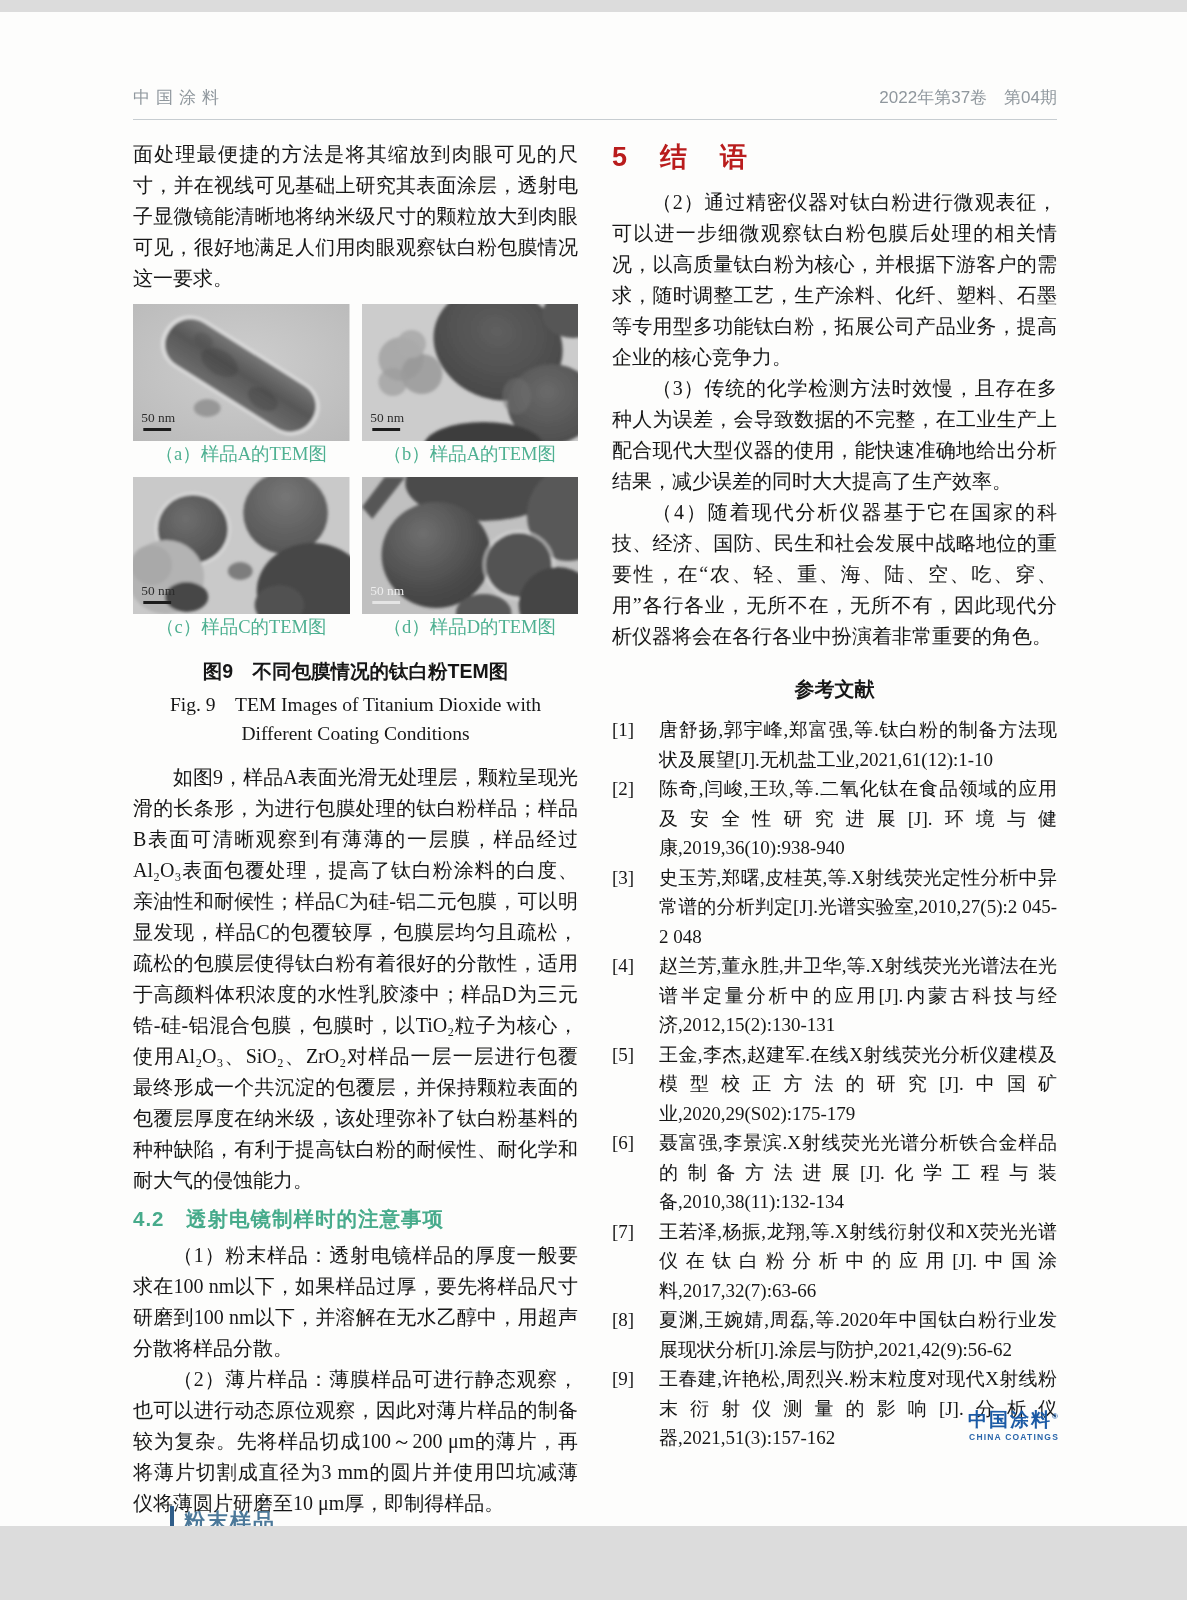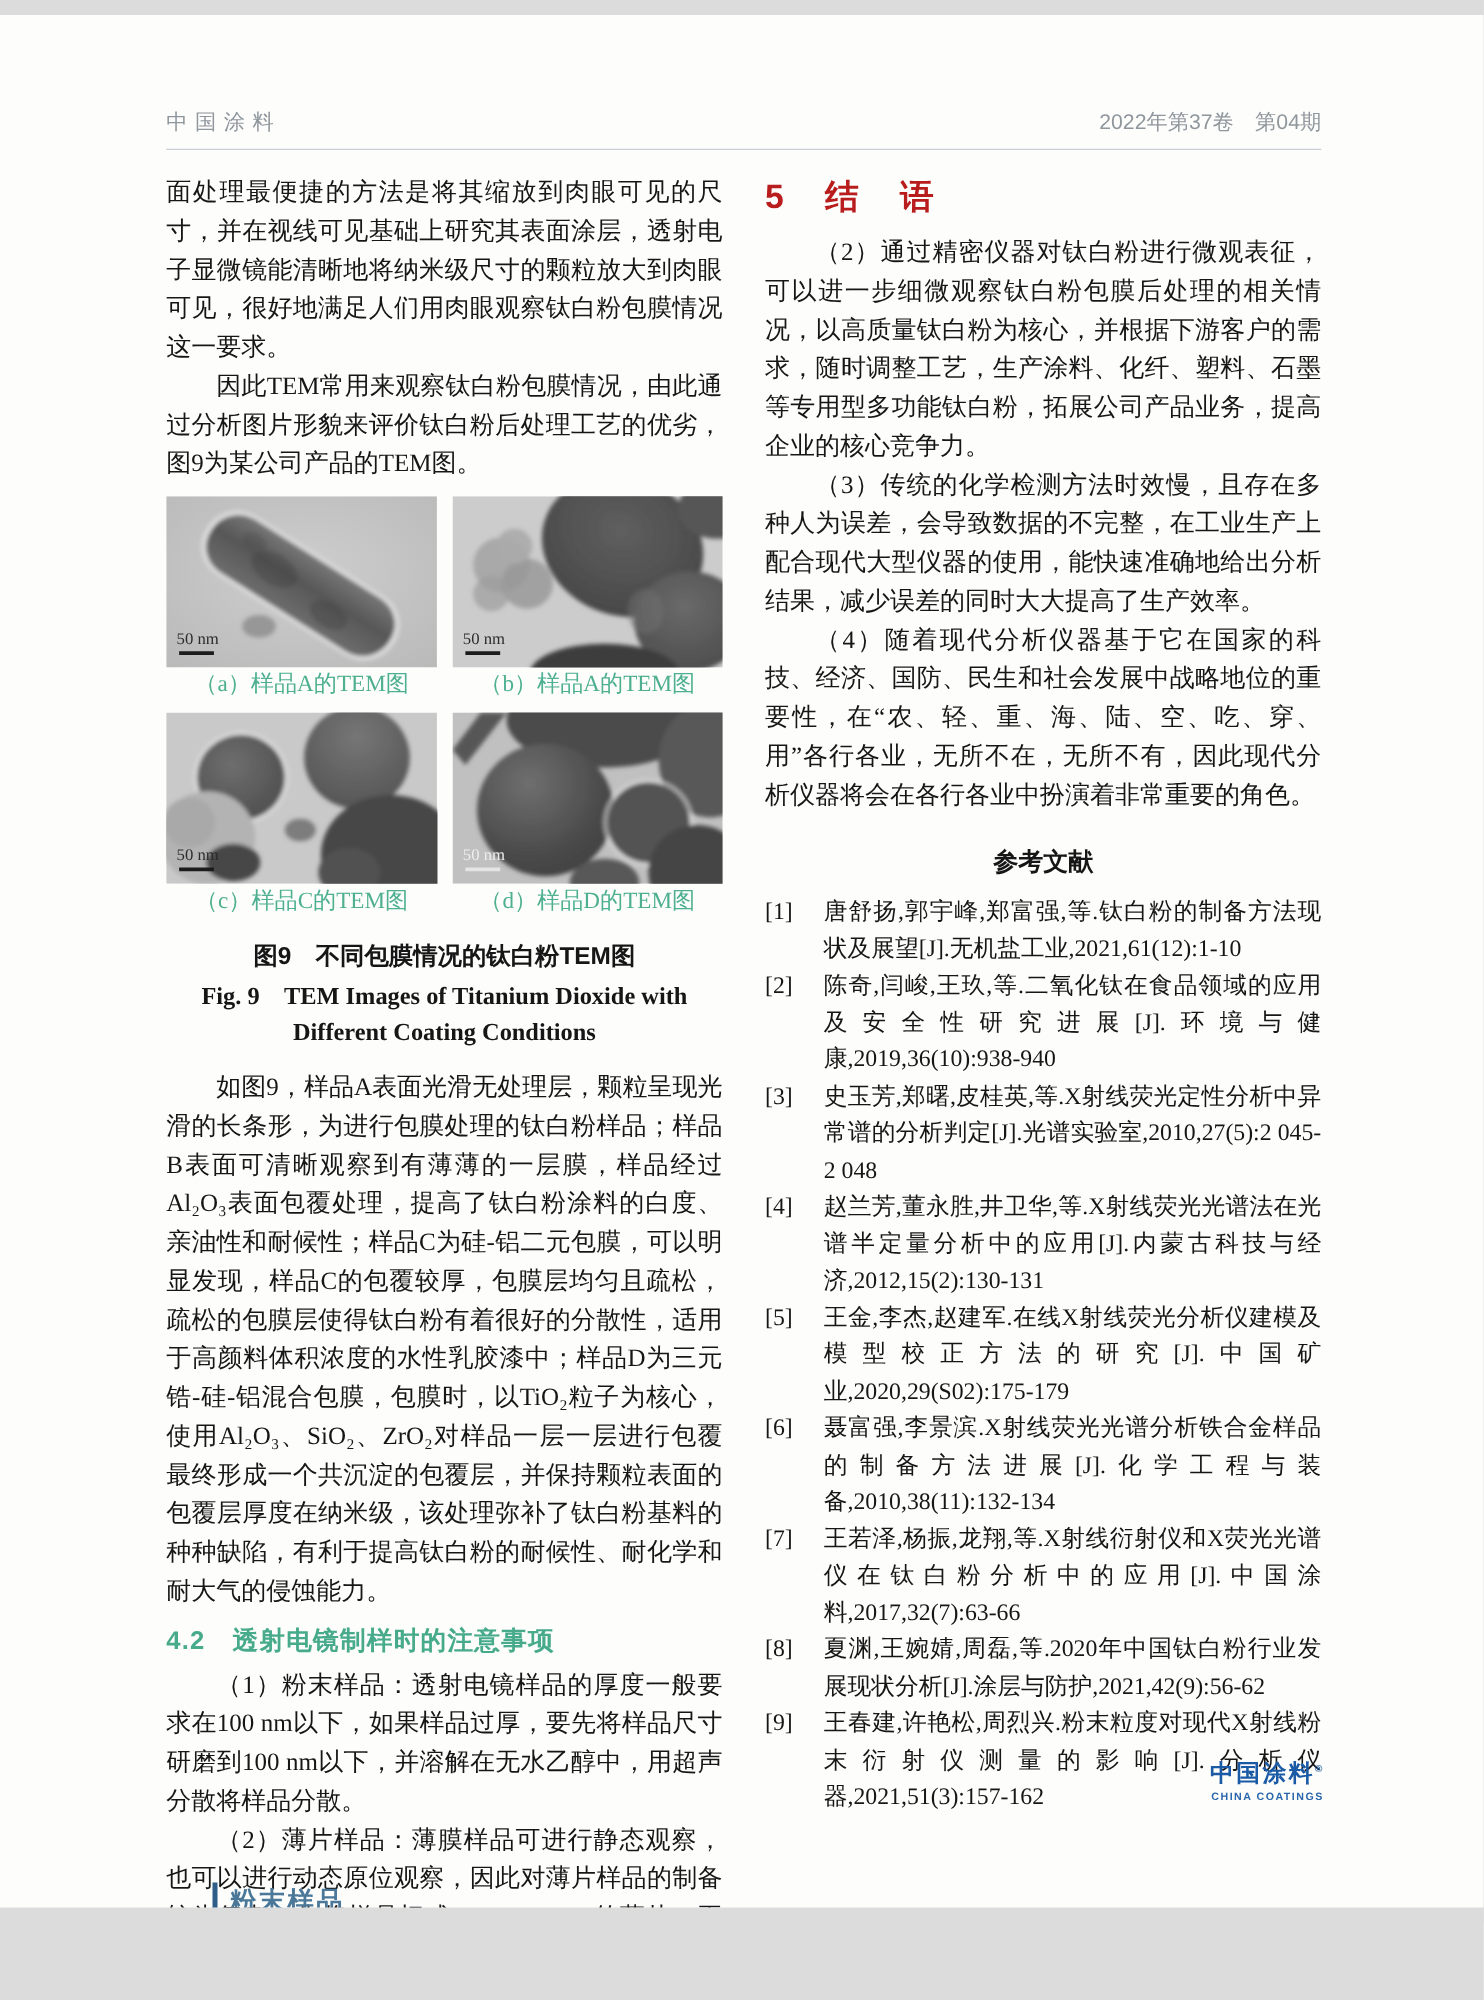--- a/index.html
+++ b/index.html
@@ -28,21 +28,21 @@
   .tem-img { width:100%; height:137px; display:block; }
   .subcap {
     text-align:center; color:#4eb091; font-size:18.5px;
     padding:0 0 11px; font-family:"Liberation Serif",serif;
   }
   .figcap-zh {
     text-align:center; font-family:"Liberation Sans","DejaVu Sans",sans-serif;
     font-weight:bold; font-size:19.5px; margin-top:8px;
   }
   .figcap-en {
-    text-align:center; font-weight:bold; font-size:19.5px; line-height:29px;
+    text-align:center; font-weight:normal; font-size:19.5px; line-height:29px;
     margin:5px auto 14px; width:95%;
   }
   .subhead {
     color:#47ab8b; font-family:"Liberation Sans","DejaVu Sans",sans-serif;
     font-weight:bold; font-size:20.5px; margin:9px 0 7px; letter-spacing:1px;
   }
   .h5 {
     color:#b91c1c; font-family:"Liberation Sans","DejaVu Sans",sans-serif;
     font-weight:bold; font-size:27px; margin:0 0 12px; letter-spacing:3px;
   }
@@ -73,21 +73,20 @@
 
   <div class="hdr">
     <span class="jname">中国涂料</span>
     <span>2022年第37卷　第04期</span>
   </div>
 
   <div class="cols">
 
     <div class="col">
       <p class="body">面处理最便捷的方法是将其缩放到肉眼可见的尺寸，并在视线可见基础上研究其表面涂层，透射电子显微镜能清晰地将纳米级尺寸的颗粒放大到肉眼可见，很好地满足人们用肉眼观察钛白粉包膜情况这一要求。</p>
-      <p class="body ind">因此TEM常用来观察钛白粉包膜情况，由此通过分析图片形貌来评价钛白粉后处理工艺的优劣，图9为某公司产品的TEM图。</p>
 
       <div class="fig">
         <div class="tem-grid">
 
           <div>
             <svg class="tem-img" viewBox="0 0 210 137" preserveAspectRatio="none">
               <defs>
                 <radialGradient id="bgA" cx="50%" cy="45%" r="75%">
                   <stop offset="0%" stop-color="#cecece"></stop>
                     <stop offset="100%" stop-color="#b9b9b9"></stop>

